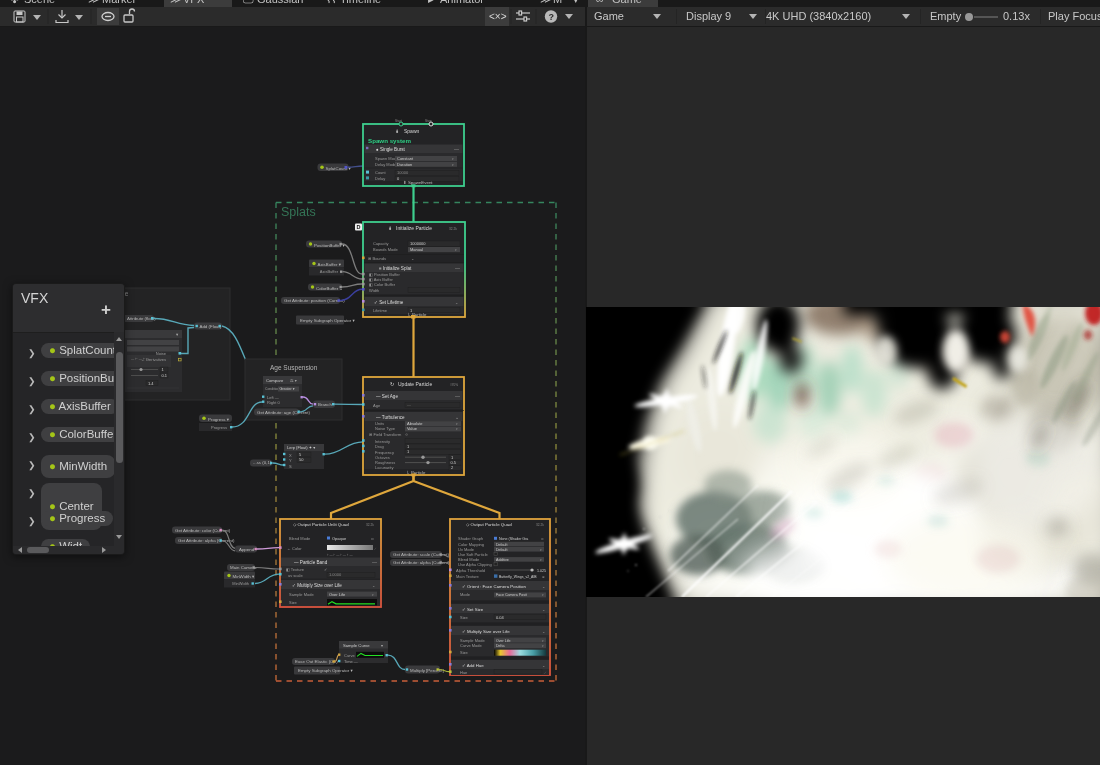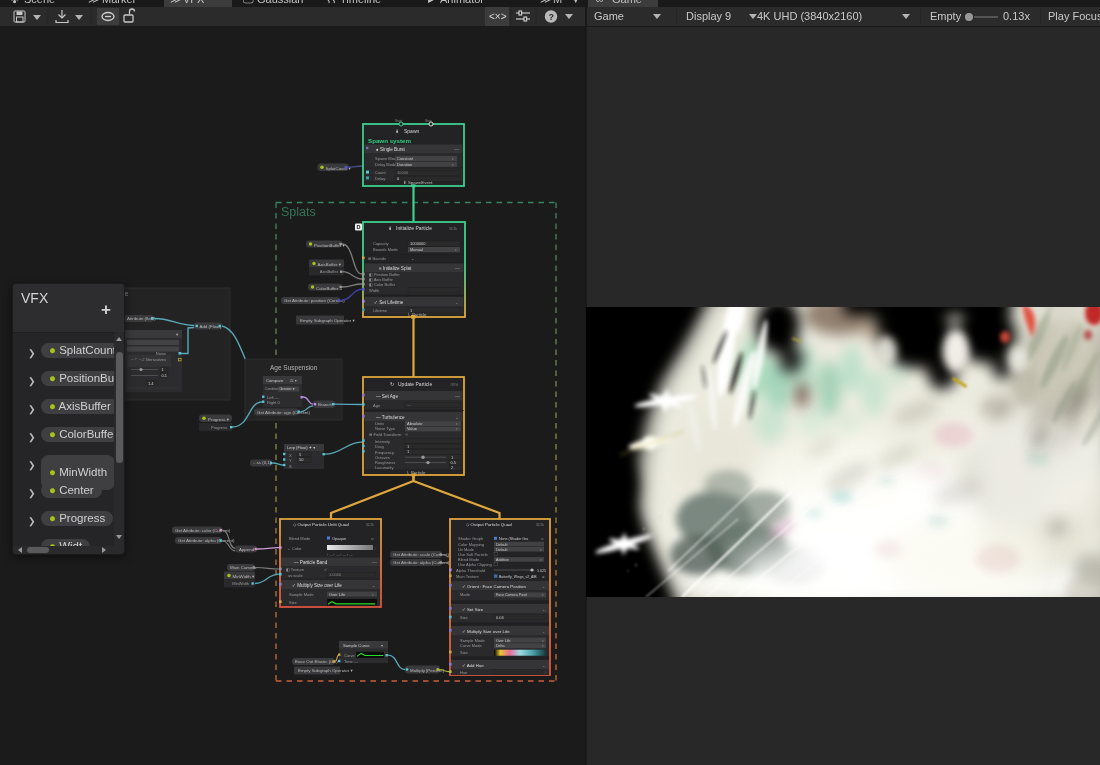--- a/index.html
+++ b/index.html
@@ -85,21 +85,21 @@
   <span class="abs" style="left:8px;top:3px;">Game</span>
   <svg class="abs" style="left:66px;top:7px;" width="10" height="6">
       <path d="M1 0 l8 0 -4 5 z" fill="#b4b4b4"></path>
     </svg>
   <div class="abs" style="left:90px;top:2px;width:1px;height:15px;background:#242424;"></div>
   <span class="abs" style="left:100px;top:3px;">Display 9</span>
   <svg class="abs" style="left:162px;top:7px;" width="10" height="6">
       <path d="M1 0 l8 0 -4 5 z" fill="#b4b4b4"></path>
     </svg>
   <div class="abs" style="left:179px;top:2px;width:1px;height:15px;background:#242424;"></div>
-  <span class="abs" style="left:171px;top:3px;">4K UHD (3840x2160)</span>
+  <span class="abs" style="left:180px;top:3px;">4K UHD (3840x2160)</span>
   <svg class="abs" style="left:315px;top:7px;" width="10" height="6">
       <path d="M1 0 l8 0 -4 5 z" fill="#b4b4b4"></path>
     </svg>
   <div class="abs" style="left:334px;top:2px;width:1px;height:15px;background:#242424;"></div>
   <span class="abs" style="left:344px;top:3px;">Empty</span>
   <div class="abs" style="left:379px;top:6px;width:8px;height:8px;border-radius:4px;background:#999;"></div>
   <div class="abs" style="left:388px;top:9px;width:24px;height:2px;background:#555;"></div>
   <span class="abs" style="left:417px;top:3px;">0.13x</span>
   <div class="abs" style="left:454px;top:2px;width:1px;height:15px;background:#242424;"></div>
   <span class="abs" style="left:462px;top:3px;white-space:nowrap;">Play Focus</span>
@@ -896,23 +896,23 @@
   <div class="abs" style="left:0;top:48px;width:101px;height:214px;overflow:hidden;color:#d0d0d0;">
     <div class="abs" style="left:15px;top:16px;color:#b9b9b9;font-size:9px;">❯</div>
     <div class="abs" style="left:28px;top:11px;height:15px;background:#3f3f41;border-radius:8px;padding:0 8px;font-size:11.5px;line-height:15px;white-space:nowrap;"><span style="color:#a4c518;">●</span> SplatCount</div>
     <div class="abs" style="left:15px;top:44px;color:#b9b9b9;font-size:9px;">❯</div>
     <div class="abs" style="left:28px;top:39px;height:15px;background:#3f3f41;border-radius:8px;padding:0 8px;font-size:11.5px;line-height:15px;white-space:nowrap;"><span style="color:#a4c518;">●</span> PositionBuffer</div>
     <div class="abs" style="left:15px;top:72px;color:#b9b9b9;font-size:9px;">❯</div>
     <div class="abs" style="left:28px;top:67px;height:15px;background:#3f3f41;border-radius:8px;padding:0 8px;font-size:11.5px;line-height:15px;white-space:nowrap;"><span style="color:#a4c518;">●</span> AxisBuffer</div>
     <div class="abs" style="left:15px;top:100px;color:#b9b9b9;font-size:9px;">❯</div>
     <div class="abs" style="left:28px;top:95px;height:15px;background:#3f3f41;border-radius:8px;padding:0 8px;font-size:11.5px;line-height:15px;white-space:nowrap;"><span style="color:#a4c518;">●</span> ColorBuffer</div>
     <div class="abs" style="left:15px;top:128px;color:#b9b9b9;font-size:9px;">❯</div>
-    <div class="abs" style="left:28px;top:123px;height:15px;background:#3f3f41;border-radius:8px;padding:10px 8px;font-size:11.5px;line-height:15px;white-space:nowrap;"><span style="color:#a4c518;">●</span> MinWidth</div>
+    <div class="abs" style="left:28px;top:123px;height:15px;background:#3f3f41;border-radius:8px;padding:4px 8px;font-size:11.5px;line-height:15px;white-space:nowrap;"><span style="color:#a4c518;">●</span> MinWidth</div>
     <div class="abs" style="left:15px;top:156px;color:#b9b9b9;font-size:9px;">❯</div>
-    <div class="abs" style="left:28px;top:151px;height:15px;background:#3f3f41;border-radius:8px;padding:0 8px;font-size:11.5px;line-height:15px;white-space:nowrap;"><span style="color:#a4c518;">●</span> Center</div>
+    <div class="abs" style="left:28px;top:151px;height:15px;background:#3f3f41;border-radius:8px;padding:16px 8px;font-size:11.5px;line-height:15px;white-space:nowrap;"><span style="color:#a4c518;">●</span> Center</div>
     <div class="abs" style="left:15px;top:184px;color:#b9b9b9;font-size:9px;">❯</div>
     <div class="abs" style="left:28px;top:179px;height:15px;background:#3f3f41;border-radius:8px;padding:0 8px;font-size:11.5px;line-height:15px;white-space:nowrap;"><span style="color:#a4c518;">●</span> Progress</div>
     <div class="abs" style="left:28px;top:207px;height:15px;background:#3f3f41;border-radius:8px;padding:0 8px;font-size:11.5px;line-height:15px;white-space:nowrap;"><span style="color:#a4c518;">●</span> Widt</div>
   </div>
 
   <div class="abs" style="left:101px;top:48px;width:10px;height:214px;background:#2a2a2c;">
     <div class="abs" style="left:2px;top:5px;width:0;height:0;border-left:3px solid transparent;border-right:3px solid transparent;border-bottom:4px solid #999;"></div>
     <div class="abs" style="left:1.5px;top:20px;width:7px;height:111px;background:#5a5a5c;border-radius:4px;"></div>
     <div class="abs" style="left:2px;top:203px;width:0;height:0;border-left:3px solid transparent;border-right:3px solid transparent;border-top:4px solid #999;"></div>
   </div>

